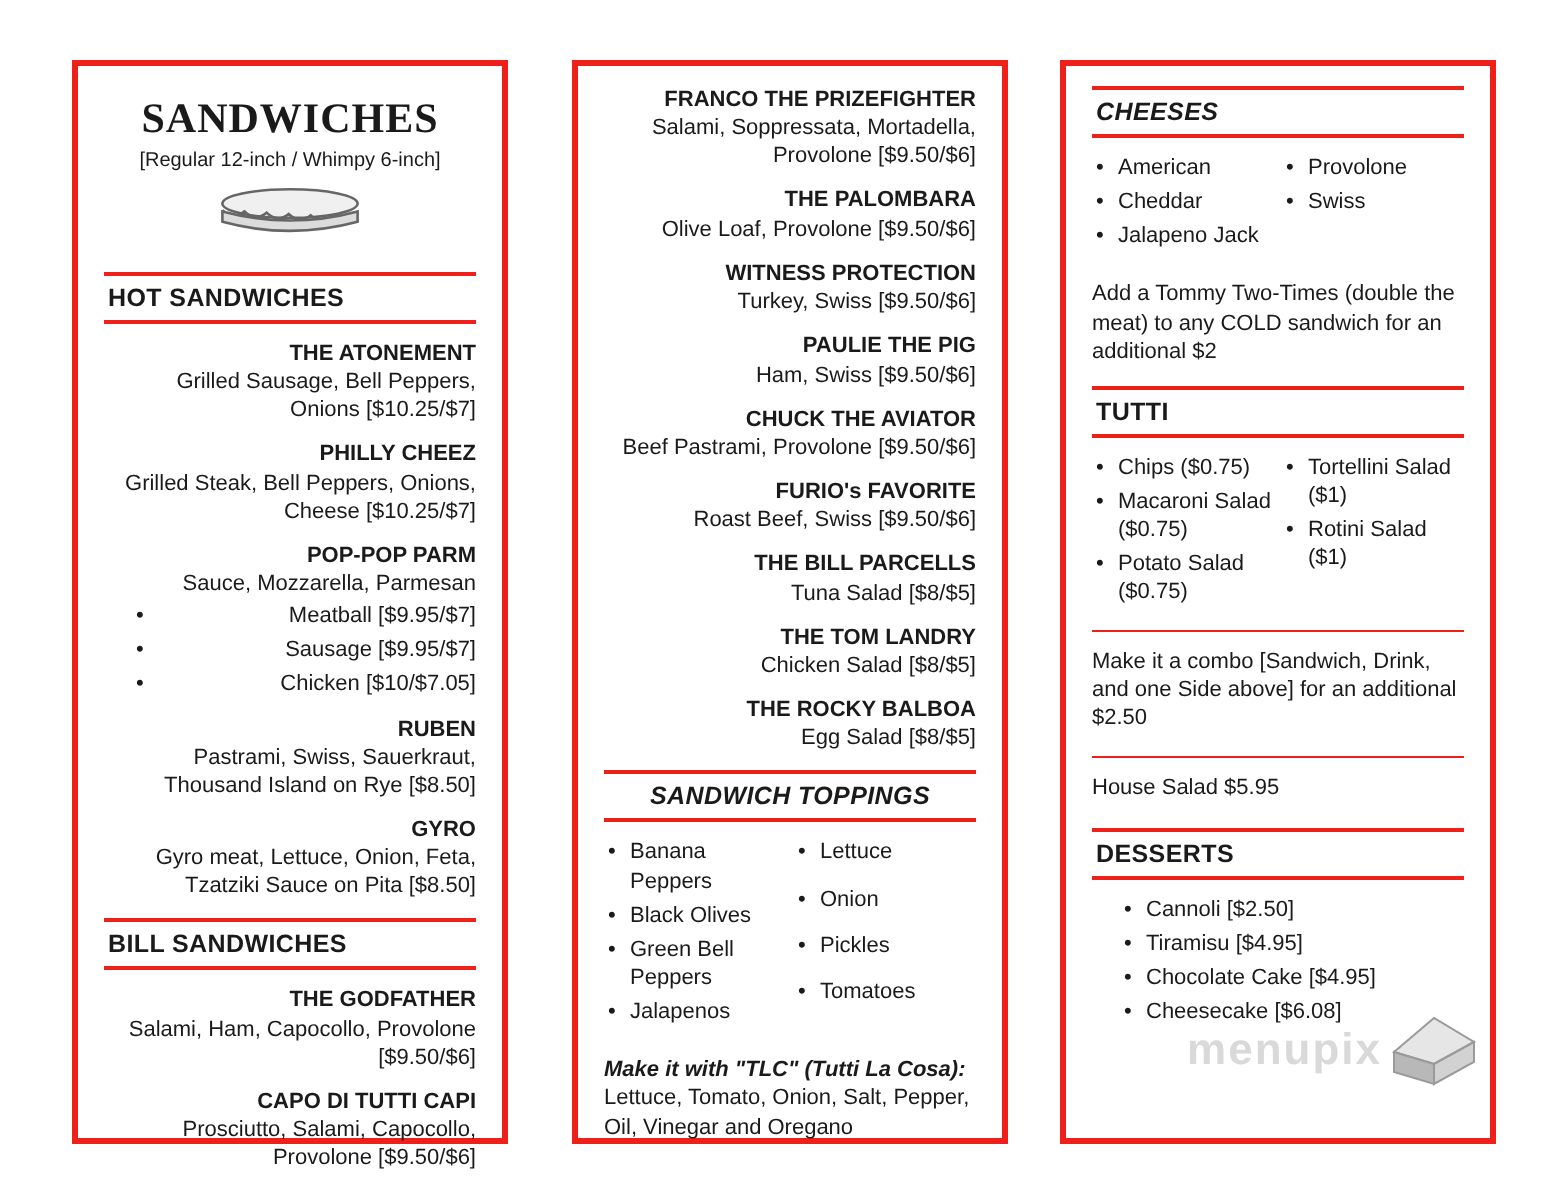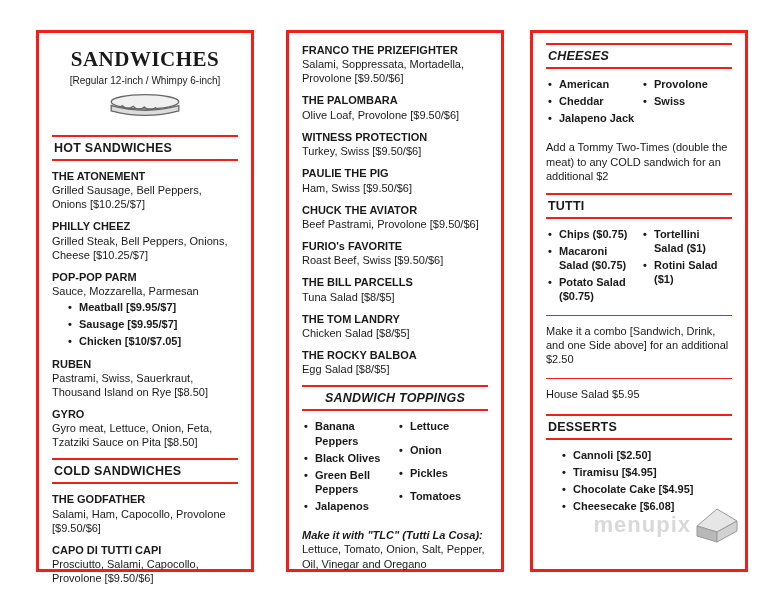--- a/index.html
+++ b/index.html
@@ -33,25 +33,25 @@
     border-top: 2px solid var(--red);
     border-bottom: 2px solid var(--red);
     font-weight: bold; font-size: 12.5px;
     padding: 4px 2px; margin: 9px 0 8px;
     letter-spacing: .2px;
   }
   .rule-header.first { margin-top: 0; }
   .rule-header.centered { text-align: center; font-style: italic; }
   .rule-header.italic { font-style: italic; }
 
-  .item { margin-bottom: 8px; }
+  .item { margin-bottom: 8px; text-align: right; }
   .item-name { font-size: 11px; font-weight: bold; line-height: 1.3; }
   .item-desc { font-size: 11px; line-height: 1.28; }
 
-  ul.bullets { list-style: none; font-weight: bold; }
+  ul.bullets { list-style: none; }
   ul.bullets li {
     font-size: 11px; line-height: 1.28; position: relative;
     padding-left: 13px; margin-bottom: 3px;
   }
   ul.bullets li::before { content: "\2022"; position: absolute; left: 2px; }
   ul.bullets.indent { margin-left: 14px; margin-top: 2px; }
   ul.bullets.spread li { margin-bottom: 9px; }
 
   .two-col { display: flex; gap: 4px; }
   .two-col > ul { flex: 1; min-width: 0; }
@@ -113,21 +113,21 @@
     <div class="item">
       <div class="item-name">RUBEN</div>
       <div class="item-desc">Pastrami, Swiss, Sauerkraut, Thousand Island on Rye [$8.50]</div>
     </div>
     <div class="item">
       <div class="item-name">GYRO</div>
       <div class="item-desc">Gyro meat, Lettuce, Onion, Feta, Tzatziki Sauce on Pita [$8.50]</div>
     </div>
 
     <div class="rule-header">
-      <span>COLD SANDWICHES</span>
+      <span>BILL SANDWICHES</span>
     </div>
 
     <div class="item">
       <div class="item-name">THE GODFATHER</div>
       <div class="item-desc">Salami, Ham, Capocollo, Provolone [$9.50/$6]</div>
     </div>
     <div class="item">
       <div class="item-name">CAPO DI TUTTI CAPI</div>
       <div class="item-desc">Prosciutto, Salami, Capocollo, Provolone [$9.50/$6]</div>
     </div>

